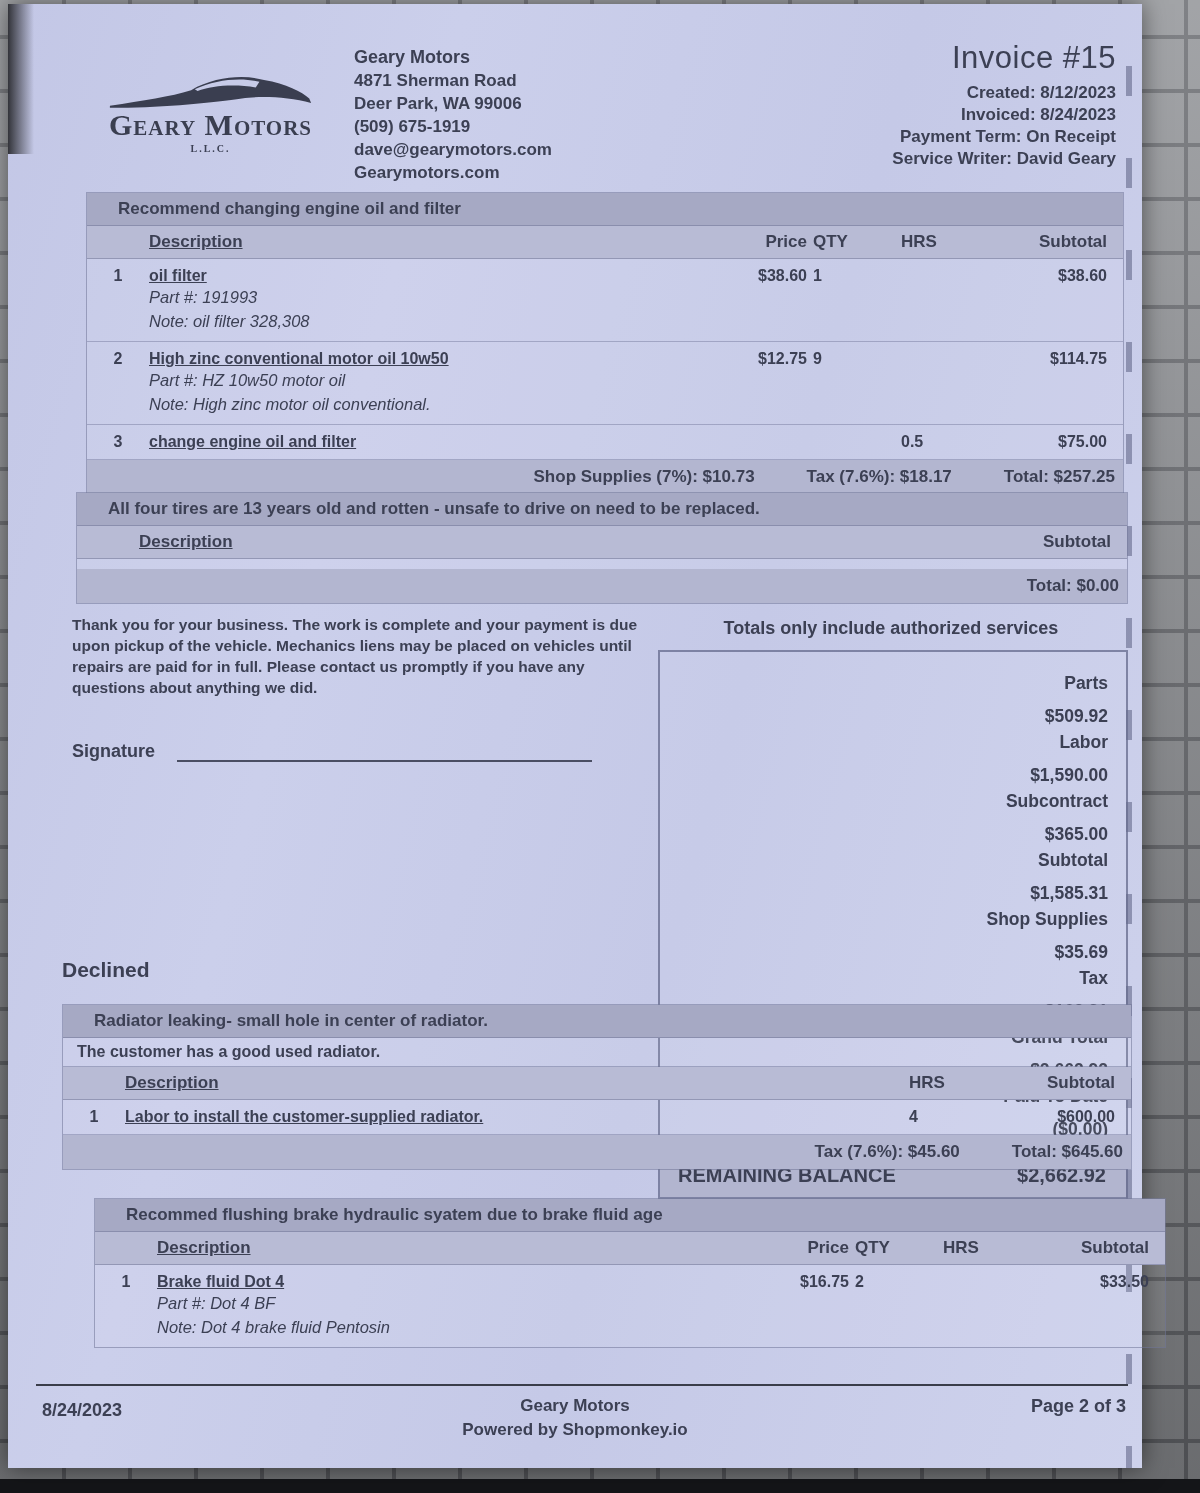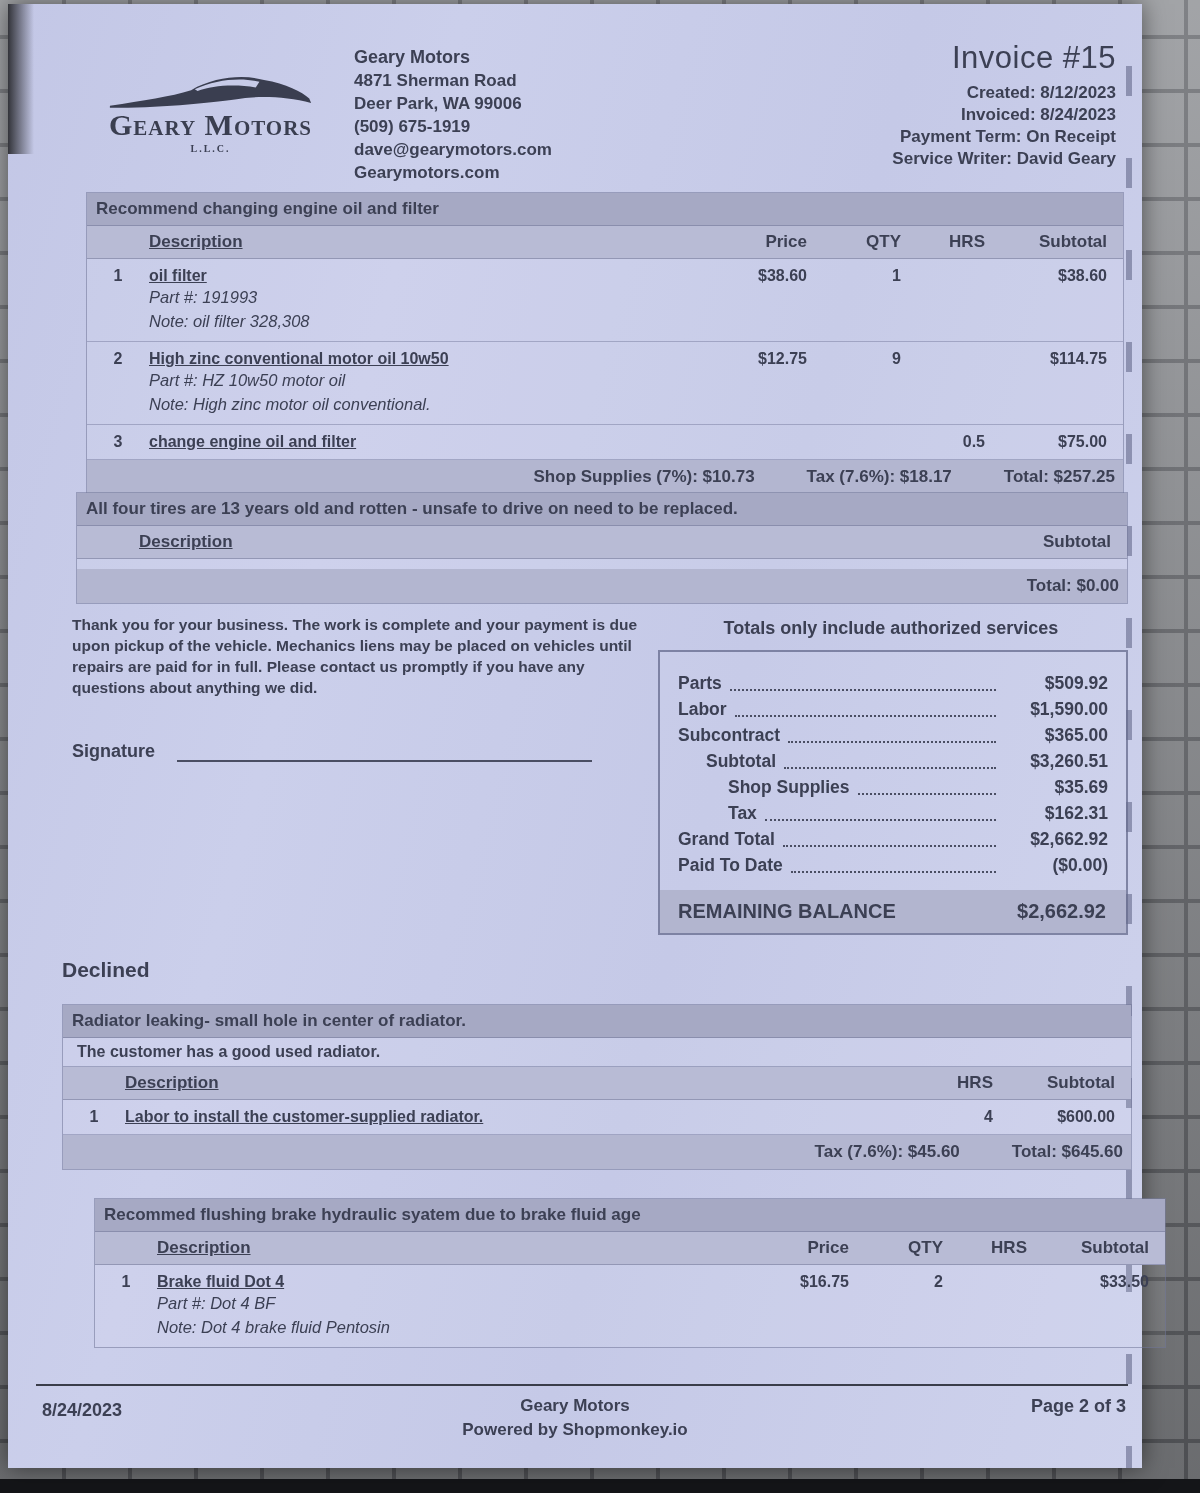--- a/index.html
+++ b/index.html
@@ -41,46 +41,46 @@
   }
   .brand-llc{font-family:"Liberation Serif", serif;font-weight:700;font-size:10px;letter-spacing:2px;margin-top:3px;}
   .company{left:346px;top:42px;font-size:17px;font-weight:700;line-height:23px;}
   .company .co-name{font-size:18px;}
   .inv-block{right:26px;top:36px;text-align:right;}
   .inv-title{font-size:31px;font-weight:400;letter-spacing:.5px;}
   .inv-lines{margin-top:6px;font-size:17px;font-weight:700;line-height:22px;}
 
   
   .tbl{background:rgba(255,255,255,.06);border:1px solid rgba(110,115,150,.55);}
-  .band-title{background:#a6a9c4;font-weight:700;font-size:17px;padding:6px 9px;border-bottom:1px solid rgba(110,115,150,.5);}
+  .band-title{background:#a6a9c4;font-weight:700;font-size:17px;padding:6px 31px;border-bottom:1px solid rgba(110,115,150,.5);}
   .band-note{font-weight:700;font-size:16px;padding:5px 14px;border-bottom:1px solid rgba(110,115,150,.5);}
   .thead,.trow5,.tfoot{font-size:17px;}
   .thead{background:#b8bbd5;font-weight:700;padding:6px 0;border-bottom:1px solid rgba(110,115,150,.5);}
   .grid5{display:grid;grid-template-columns:62px 1fr 112px 88px 84px 138px;align-items:start;}
   .grid2{display:grid;grid-template-columns:62px 1fr 138px;align-items:start;}
   .grid3{display:grid;grid-template-columns:62px 1fr 84px 138px;align-items:start;}
   .c-num{text-align:center;font-weight:700;}
   .c-desc{font-weight:700;text-decoration:underline;}
   .c-right{text-align:right;font-weight:700;padding-right:6px;}
-  .c-center{text-align:right;font-weight:700;}
+  .c-center{text-align:left;font-weight:700;}
   .c-sub{text-align:right;font-weight:700;padding-right:16px;}
   .body-row{padding:8px 0;border-bottom:1px solid rgba(110,115,150,.45);}
   .sub-line{font-style:italic;font-weight:500;font-size:16.5px;line-height:24px;}
   .tfoot{background:#b3b6d0;font-weight:700;display:flex;justify-content:flex-end;padding:7px 8px;}
   .tfoot span{margin-left:52px;white-space:nowrap;}
 
   
   .notes{left:64px;top:610px;width:575px;font-size:15.5px;font-weight:600;line-height:21px;}
   .sig-row{left:64px;top:736px;width:520px;display:flex;align-items:flex-end;font-size:18px;font-weight:700;text-align:center;}
   .sig-line{flex:1;border-bottom:2px solid #4a4e63;margin-left:22px;height:20px;}
 
   
   .totals-head{left:650px;top:614px;width:466px;text-align:center;font-size:18px;font-weight:700;}
   .totals-box{left:650px;top:646px;width:466px;border:2px solid rgba(100,105,140,.75);padding:18px 0 0 0;background:rgba(255,255,255,.05);}
-  .trow{display:flex;align-items:flex-end;font-size:17.5px;line-height:26px;padding:0 18px;}
+  .trow{display:flex;align-items:flex-end;font-size:17.5px;line-height:26px;padding:0 18px;flex-direction:column;}
   .trow .lbl{font-weight:700;white-space:nowrap;}
   .trow .dots{flex:1;border-bottom:2px dotted #4a4e63;margin:0 8px 5px 8px;}
   .trow .val{font-weight:700;min-width:104px;text-align:right;}
   .ind1{padding-left:46px;}
   .ind2{padding-left:68px;}
   .remain-band{margin-top:12px;background:#b2b5cf;display:flex;justify-content:space-between;align-items:center;padding:10px 20px 10px 18px;font-size:20px;font-weight:700;}
 
   .declined-h{left:54px;top:954px;font-size:21px;font-weight:700;}
 
   
@@ -208,21 +208,21 @@
         <span class="val">$1,590.00</span>
       </div>
     <div class="trow">
         <span class="lbl">Subcontract</span>
         <span class="dots"></span>
         <span class="val">$365.00</span>
       </div>
     <div class="trow ind1">
         <span class="lbl">Subtotal</span>
         <span class="dots"></span>
-        <span class="val">$3,260.51</span>
+        <span class="val">$1,585.31</span>
       </div>
     <div class="trow ind2">
         <span class="lbl">Shop Supplies</span>
         <span class="dots"></span>
         <span class="val">$35.69</span>
       </div>
     <div class="trow ind2">
         <span class="lbl">Tax</span>
         <span class="dots"></span>
         <span class="val">$162.31</span>

